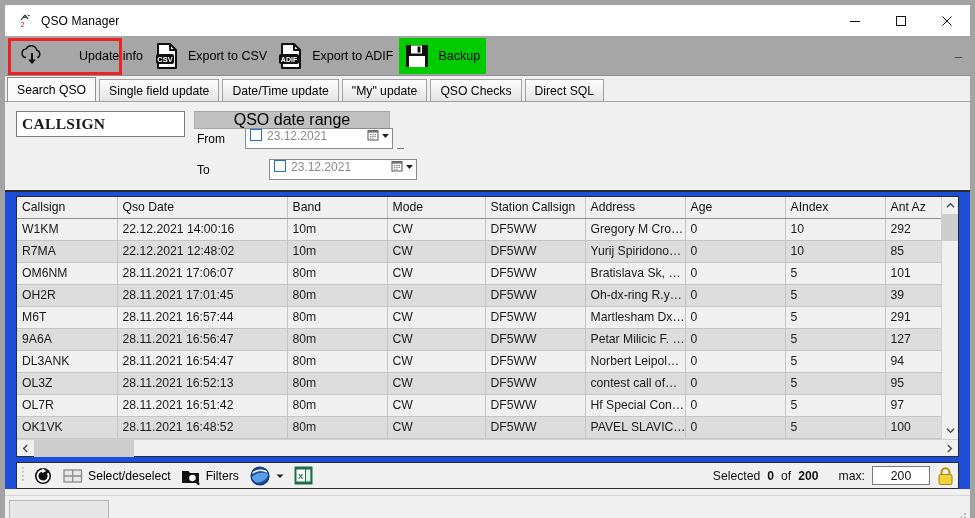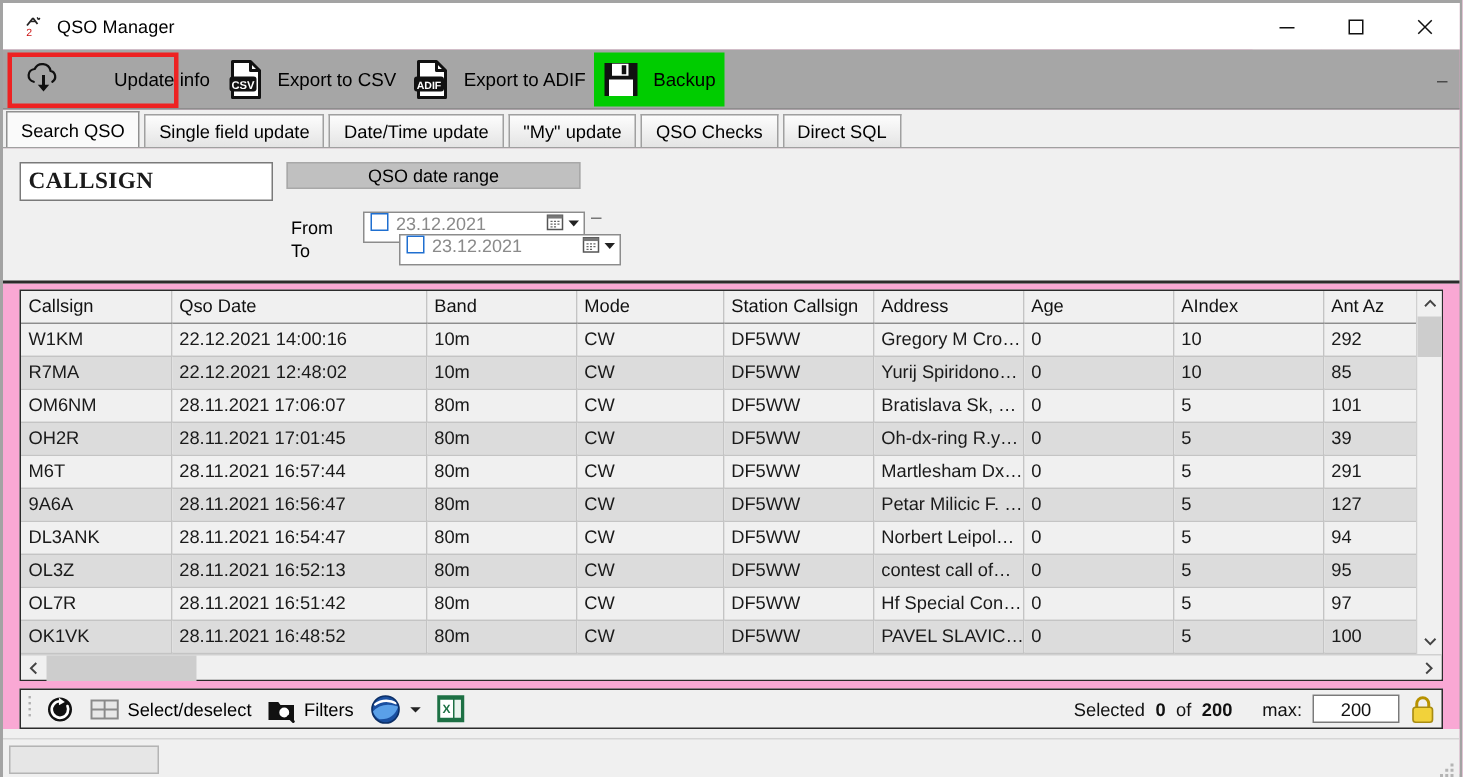--- a/index.html
+++ b/index.html
@@ -8,22 +8,22 @@
     width: 975px; height: 518px;
     overflow: hidden;
     background: #f0f0f0;
     font-family: "Liberation Sans", sans-serif;
     -webkit-font-smoothing: antialiased;
   }
 
   .app-window {
     position: relative;
     width: 975px; height: 518px;
-    background: #f9a8d4;
-    border: 2px solid #a3a3a3;
+    background: #1d4ed8;
+    border: 5px solid #a3a3a3;
     display: flex;
     flex-direction: column;
   }
 
   
   .titlebar {
     height: 31px;
     background: #ffffff;
     display: flex;
     align-items: center;
@@ -147,26 +147,26 @@
     padding: 0 5px;
     line-height: 24px;
     letter-spacing: .3px;
   }
   .date-range-hdr {
     position: absolute;
     left: 189px; top: 9px;
     width: 196px; height: 18px;
     background: #c0c0c0;
     border: 1px solid #a8a8a8;
-    font-size: 12px;
+    font-size: 16px;
     color: #000;
     display: flex; align-items: center; justify-content: center;
   }
   .date-row { position: absolute; display: flex; align-items: center; }
-  .date-row.from { left: 192px; top: 42px; }
+  .date-row.from { left: 192px; top: 26px; }
   .date-row.to   { left: 192px; top: 57px; gap: 24px; }
   .date-label {
     width: 48px;
     font-size: 12px;
     color: #000;
     text-align: left;
   }
   .date-field {
     width: 148px; height: 21px;
     background: #fff;

